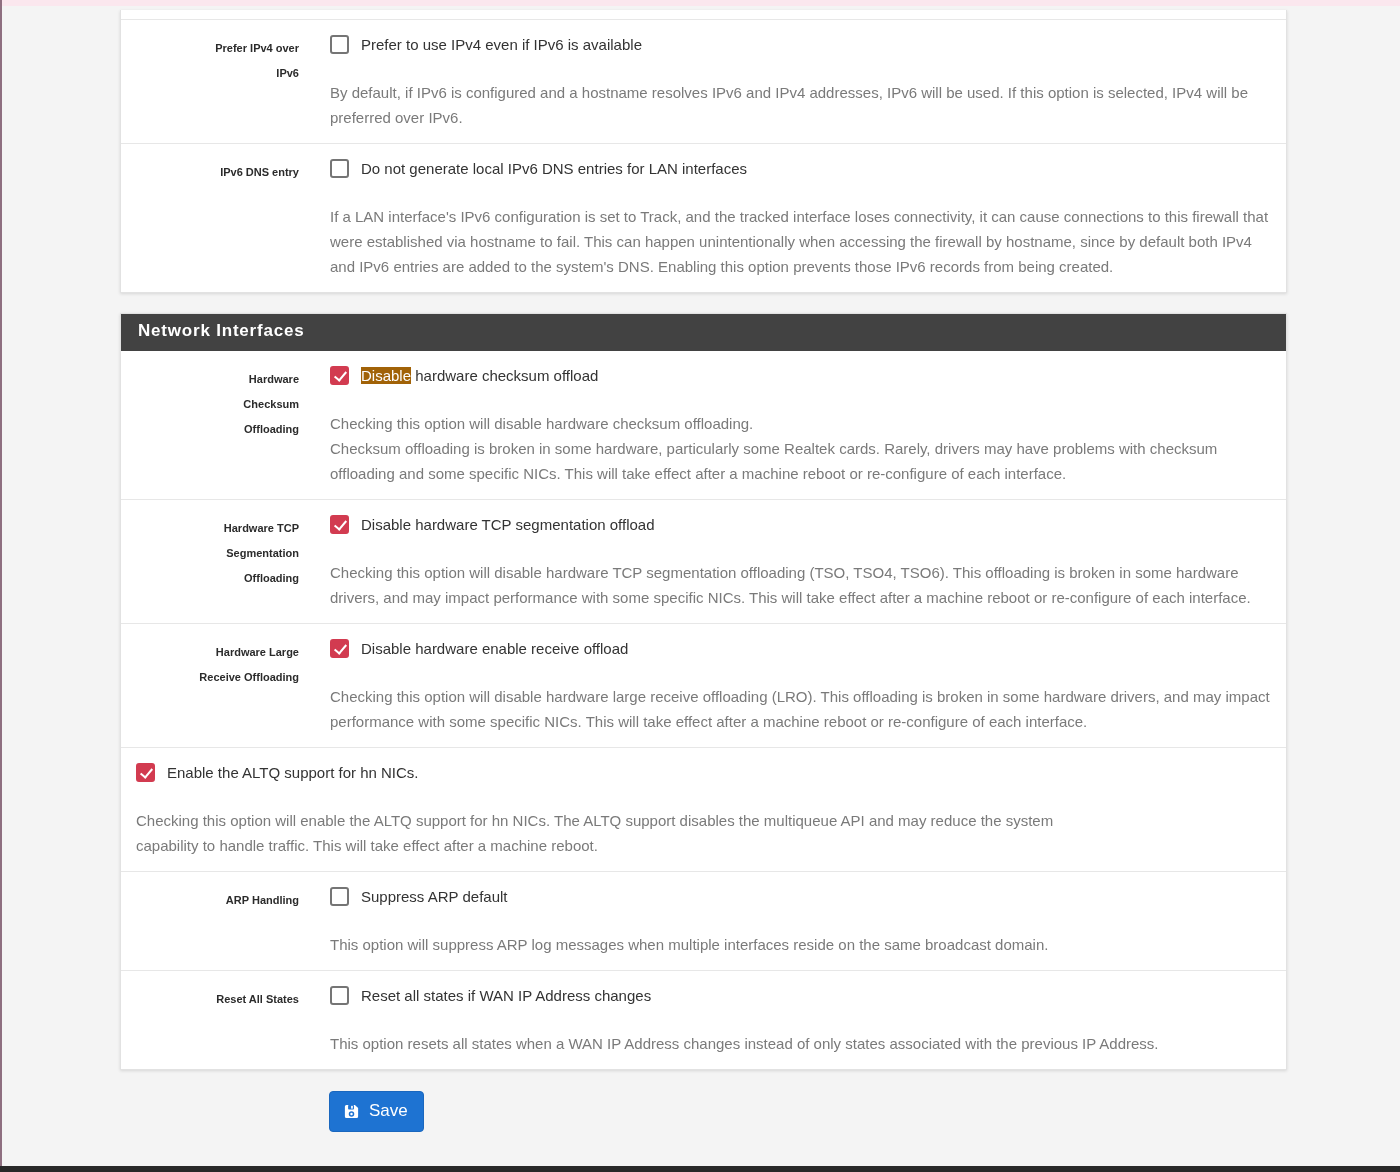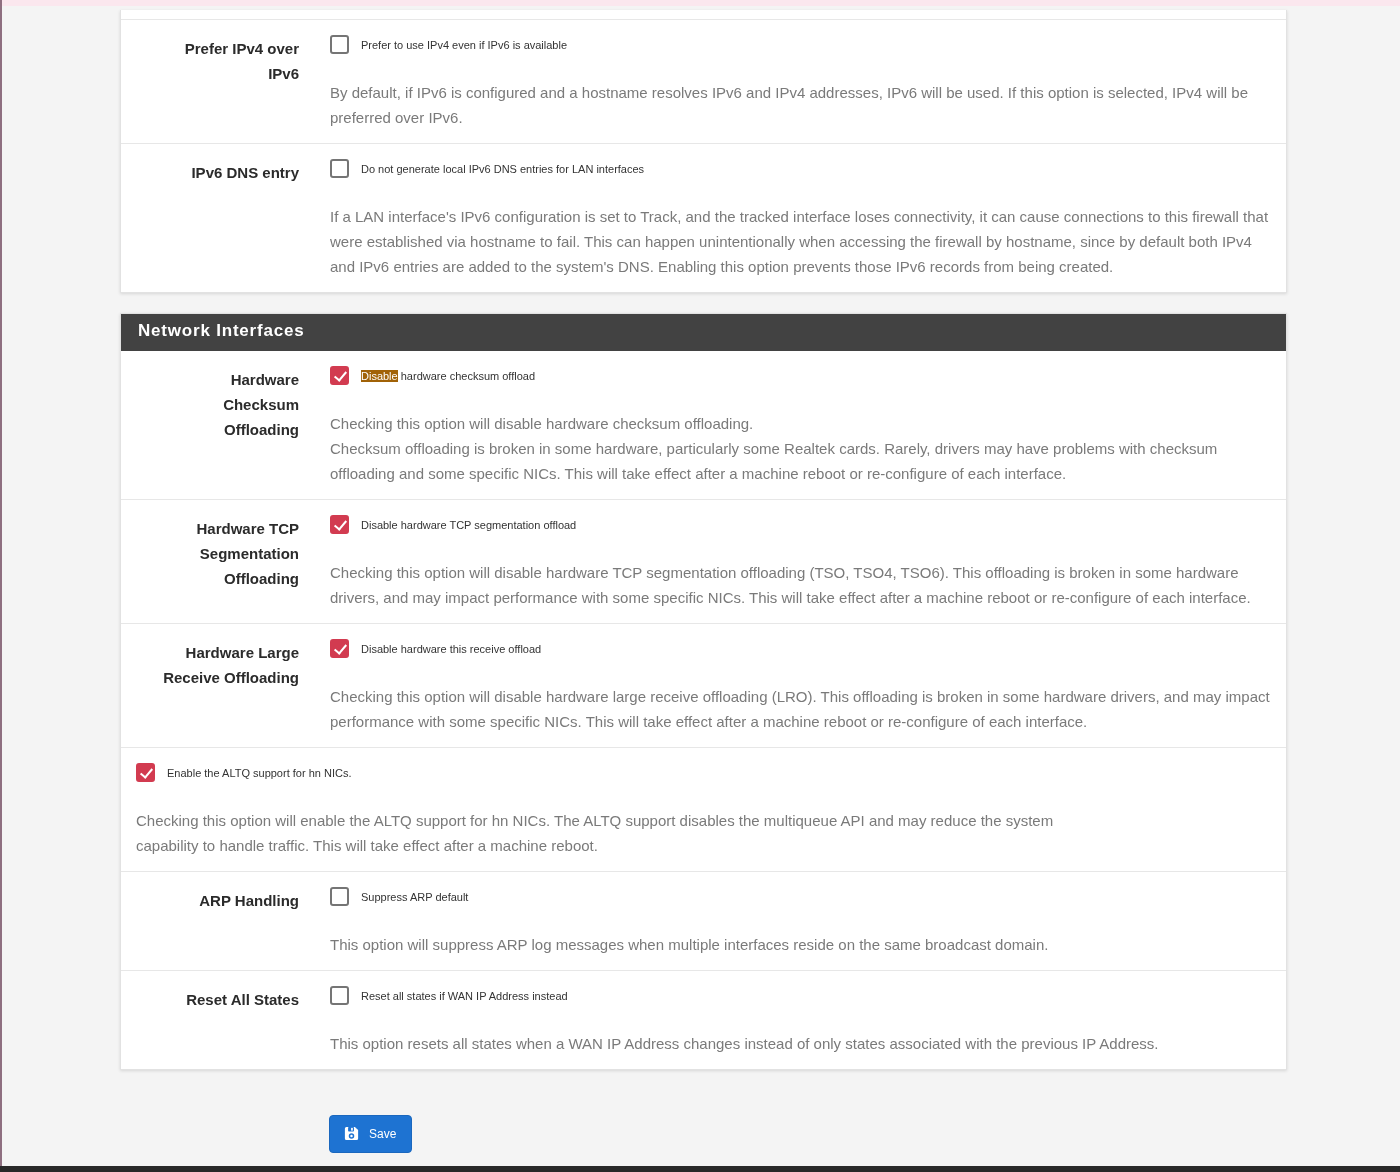--- a/index.html
+++ b/index.html
@@ -33,28 +33,28 @@
   }
   .panel-tail-strip { height: 10px; border-bottom: 1px solid #e7e7e7; }
 
   .frow { display: flex; border-bottom: 1px solid #e7e7e7; padding: 14px 0 13px 0; }
   .frow:last-child { border-bottom: none; }
   .flabel {
     flex: 0 0 194px;
     padding: 2px 16px 0 15px;
     text-align: right;
     font-weight: bold;
-    font-size: 15px;
+    font-size: 11px;
     line-height: 25px;
     color: #2b2b2b;
     white-space: pre-line;
   }
   .fcontent { flex: 1; padding: 0 15px; }
 
-  .cb-line { display: flex; align-items: flex-start; font-size: 11px; color: #333333; line-height: 22px; }
+  .cb-line { display: flex; align-items: flex-start; font-size: 15px; color: #333333; line-height: 22px; }
   .cb {
     flex: 0 0 19px;
     width: 19px; height: 19px;
     margin: 1px 12px 0 0;
     border: 2px solid #757575;
     border-radius: 3px;
     background: #ffffff;
     position: relative;
     cursor: pointer;
   }
@@ -82,24 +82,23 @@
   .save-row { margin: 21px 0 0 209px; }
   .save-btn {
     display: inline-flex;
     align-items: center;
     gap: 9px;
     background: #1e73d2;
     border: 1px solid #1a67be;
     border-radius: 4px;
     color: #ffffff;
     font-family: "Liberation Sans", sans-serif;
-    font-size: 12px;
+    font-size: 17px;
     padding: 9px 15px 10px 13px;
     cursor: pointer;
-    margin-top: 24px;
   }
   .save-btn svg { display: block; }
 </style>
 </head>
 <body>
 
 <div class="top-band"></div>
 <div class="left-edge"></div>
 
 <div class="content-col">
@@ -160,21 +159,21 @@
         <div class="fdesc">Checking this option will disable hardware TCP segmentation offloading (TSO, TSO4, TSO6). This offloading is broken in some hardware drivers, and may impact performance with some specific NICs. This will take effect after a machine reboot or re-configure of each interface.</div>
       </div>
     </div>
 
     <div class="frow">
       <div class="flabel">Hardware Large
 Receive Offloading</div>
       <div class="fcontent">
         <div class="cb-line">
           <div class="cb checked"></div>
-          <span>Disable hardware this receive offload</span>
+          <span>Disable hardware enable receive offload</span>
         </div>
         <div class="fdesc">Checking this option will disable hardware large receive offloading (LRO). This offloading is broken in some hardware drivers, and may impact performance with some specific NICs. This will take effect after a machine reboot or re-configure of each interface.</div>
       </div>
     </div>
 
     <div class="frow">
       <div class="fcontent">
         <div class="cb-line">
           <div class="cb checked"></div>
           <span>Enable the ALTQ support for hn NICs.</span>
@@ -192,21 +191,21 @@
         </div>
         <div class="fdesc">This option will suppress ARP log messages when multiple interfaces reside on the same broadcast domain.</div>
       </div>
     </div>
 
     <div class="frow">
       <div class="flabel">Reset All States</div>
       <div class="fcontent">
         <div class="cb-line">
           <div class="cb"></div>
-          <span>Reset all states if WAN IP Address instead</span>
+          <span>Reset all states if WAN IP Address changes</span>
         </div>
         <div class="fdesc">This option resets all states when a WAN IP Address changes instead of only states associated with the previous IP Address.</div>
       </div>
     </div>
   </div>
 
   <div class="save-row">
     <button class="save-btn">
       <span>
         <svg width="17" height="17" viewBox="0 0 18 18" aria-hidden="true">

